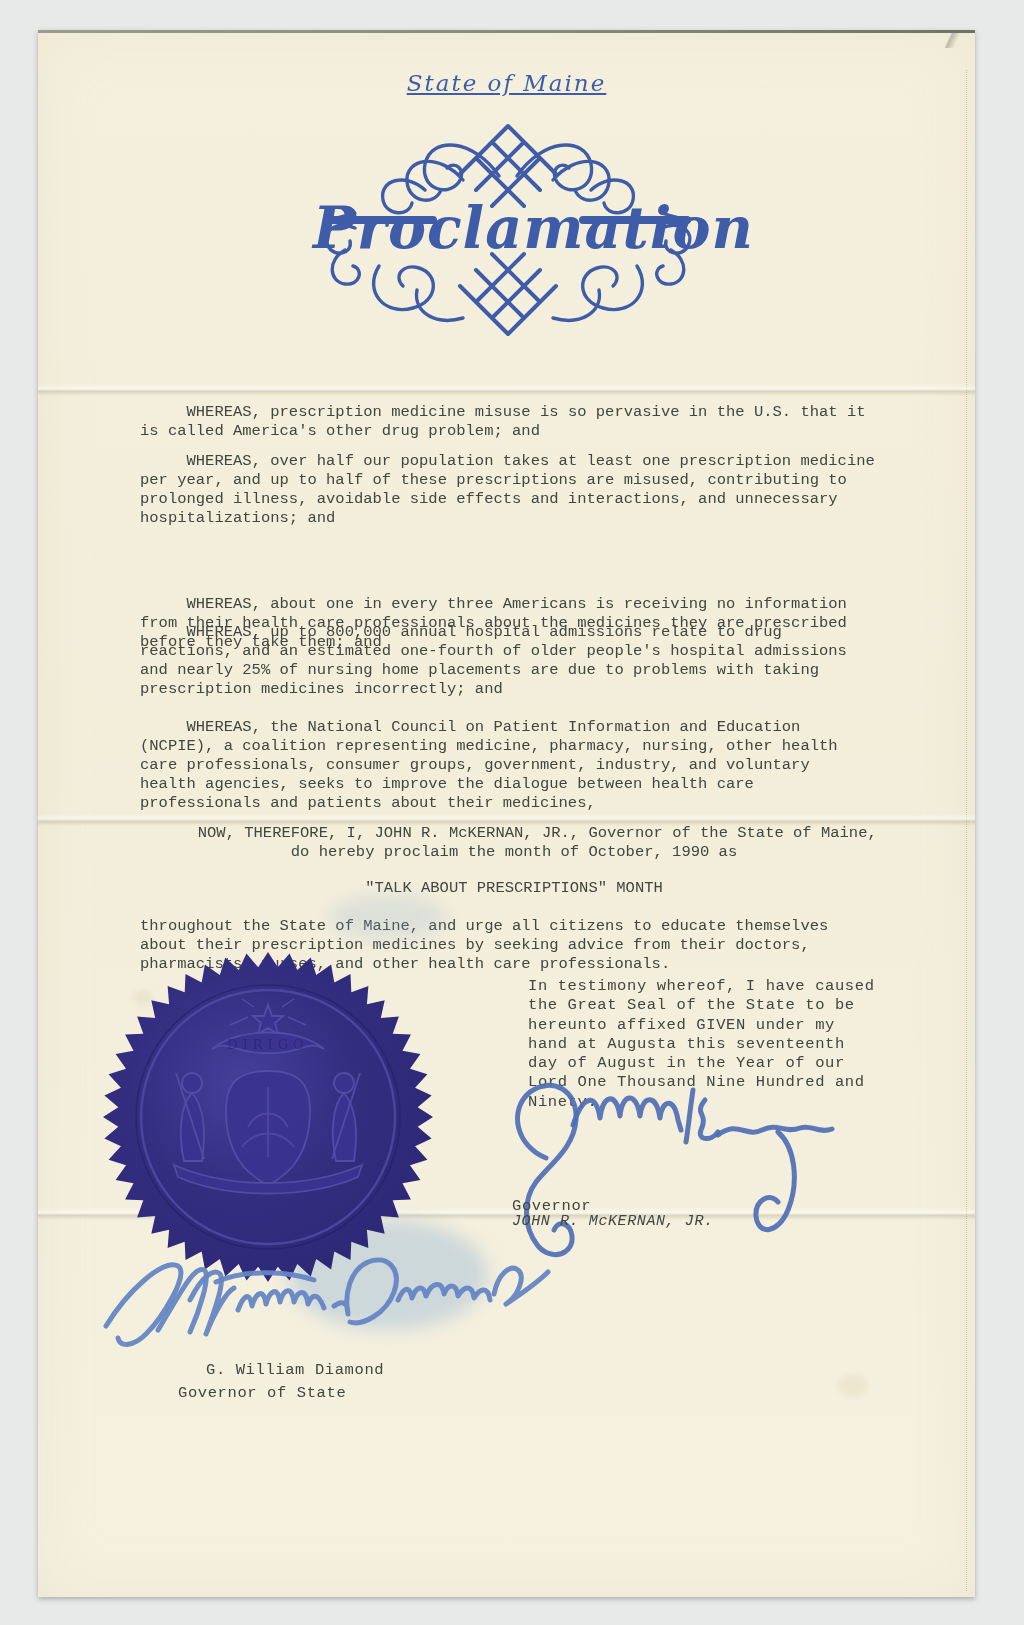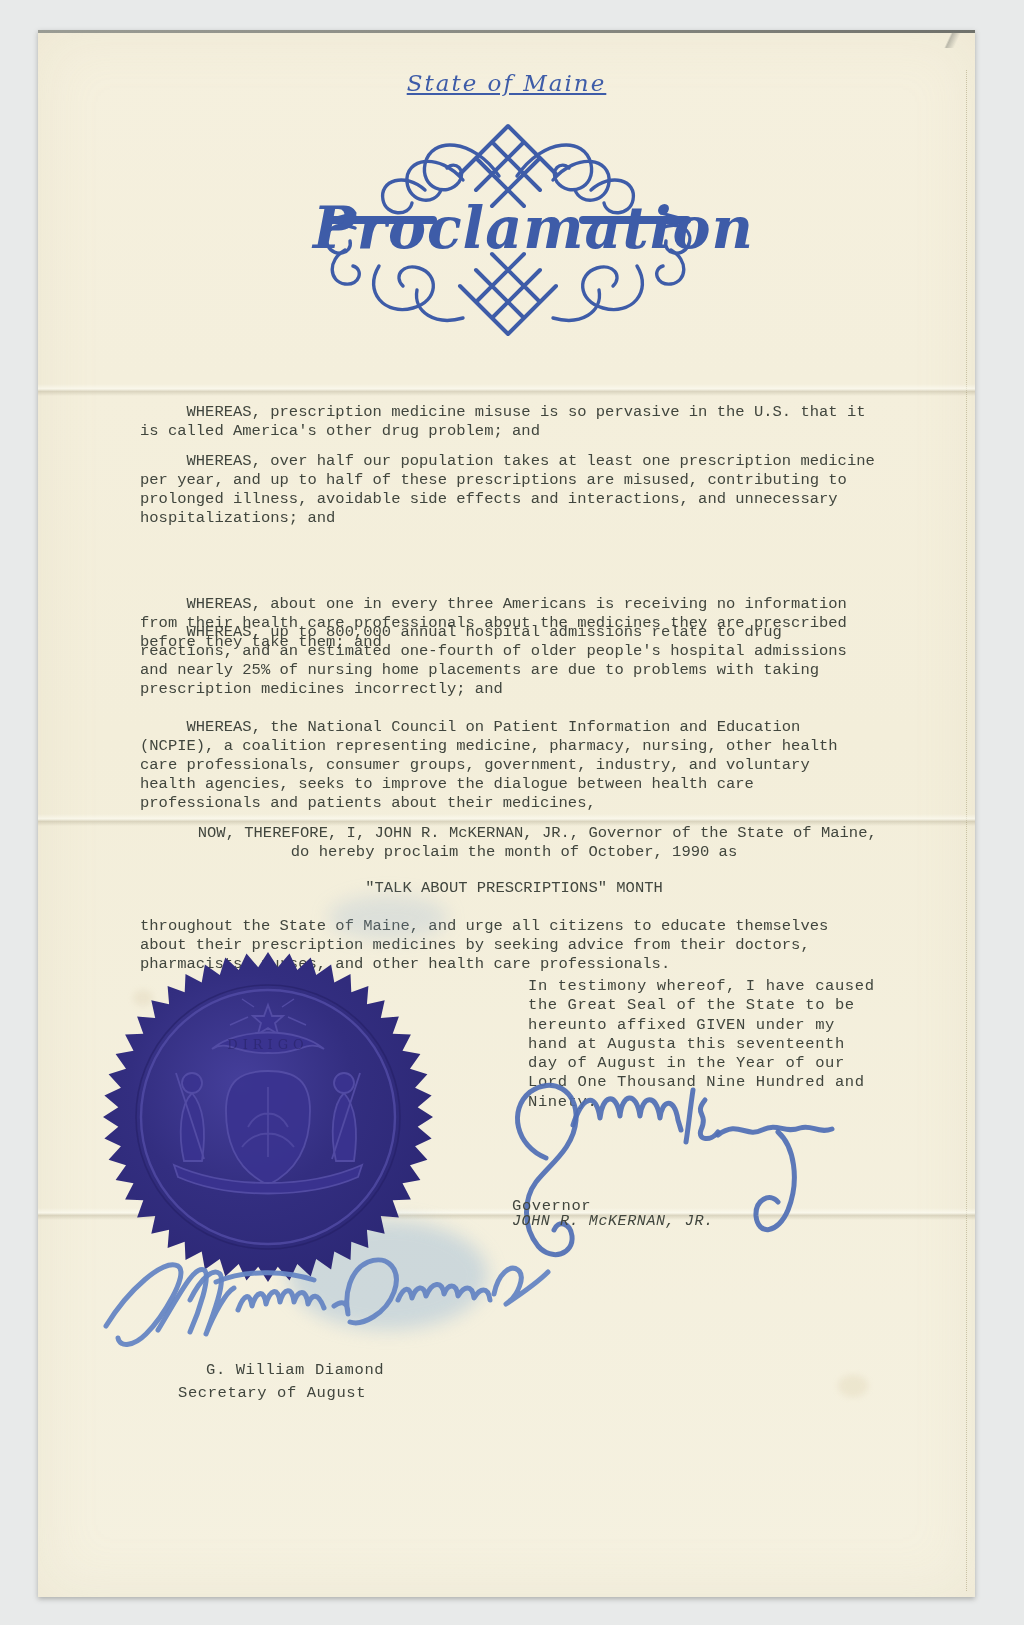--- a/index.html
+++ b/index.html
@@ -179,15 +179,15 @@
       <path d="M8,96 C30,60 66,28 80,36 C92,44 64,88 48,104 C36,116 22,118 20,108"></path>
       <path d="M60,100 C84,60 96,36 106,40 C114,44 100,84 92,102"></path>
       <path d="M92,70 C104,46 116,38 122,44 C128,52 114,88 108,104 C116,84 128,62 136,58"></path>
       <path d="M140,80 C146,64 152,62 154,76 C158,62 166,58 168,74 C172,60 180,56 182,72 C186,58 194,56 196,72 C200,60 208,58 210,74 C214,64 220,62 226,78"></path>
       <path d="M118,52 C150,38 192,42 216,50"></path>
       <path d="M236,76 C244,70 250,72 250,84 C246,64 252,40 270,32 C290,24 304,40 296,62 C288,84 264,96 252,92"></path>
       <path d="M300,70 C306,56 312,56 314,68 C318,56 326,54 328,66 C334,52 344,50 346,64 C350,54 358,52 360,66 C366,56 374,54 376,68 C382,58 390,56 392,70"></path>
       <path d="M396,64 C400,44 412,34 420,40 C428,46 420,66 408,74 C420,66 438,54 450,42"></path>
     </svg>
     <div class="sec-name">G. William Diamond</div>
-    <div class="sec-title">Secretary of August</div>
+    <div class="sec-title">Governor of State</div>
   </div>
 </div>
 
 </body></html>

